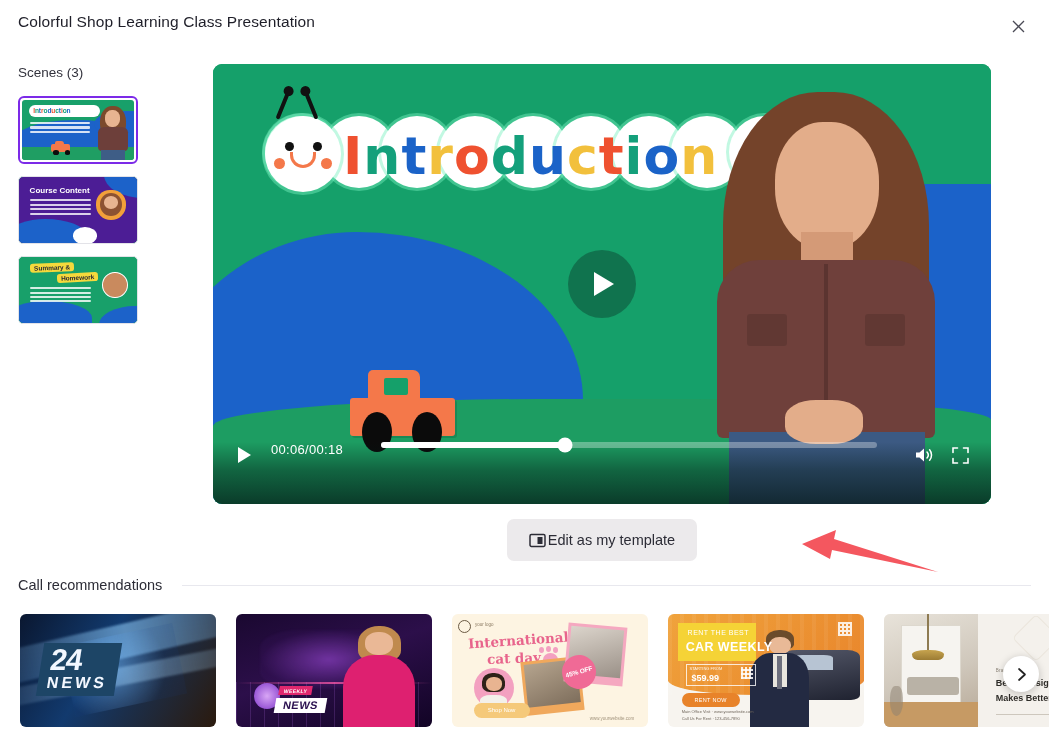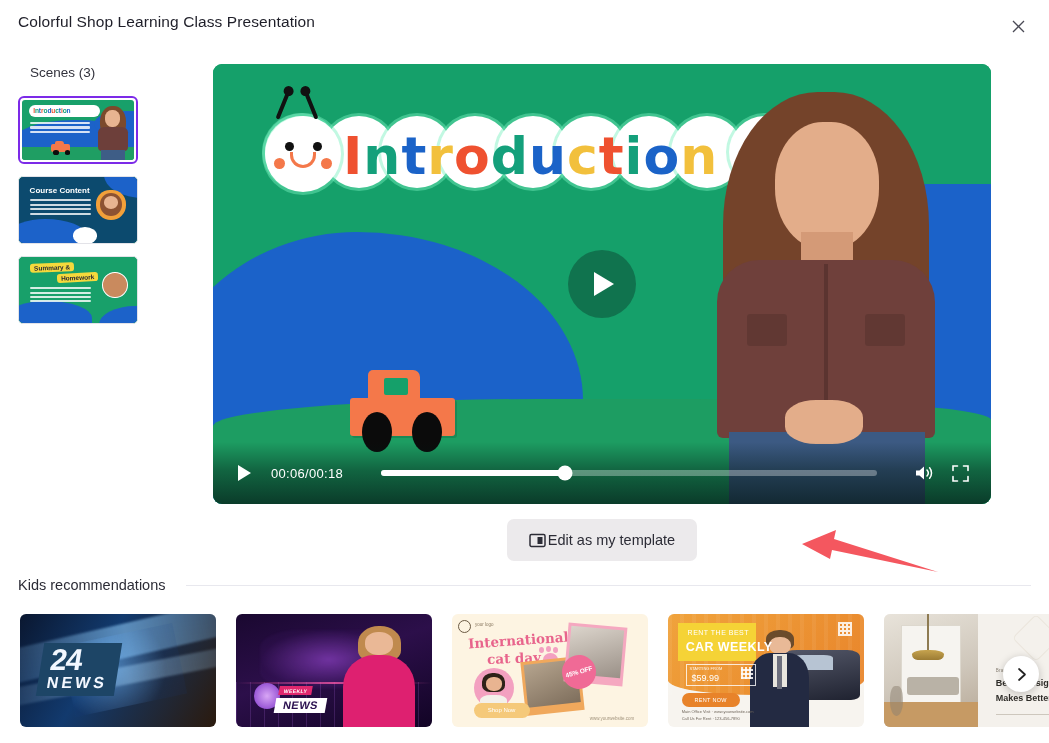--- a/index.html
+++ b/index.html
@@ -19,21 +19,21 @@
   .close-btn {
     position: absolute; right: 18px; top: 13px;
     width: 26px; height: 26px; cursor: pointer;
     display: flex; align-items: center; justify-content: center;
     color: #4a4a55;
   }
 
   
   .scenes-label {
     position: absolute; left: 18px; top: 65px;
-    font-size: 13.5px; color: #33333d; margin-left: 12px;
+    font-size: 13.5px; color: #33333d;
   }
   .scene-list { position: absolute; left: 18px; top: 96px; width: 122px; }
   .scene-thumb {
     position: relative; width: 120px; height: 68px;
     border-radius: 5px; margin-bottom: 12px; cursor: pointer;
     overflow: hidden; background: #18a06a;
     border: 1px solid #e3e3e8;
   }
   .scene-thumb.selected {
     border: 2px solid #7c2ae8; padding: 2px; background: #fff;
@@ -72,21 +72,21 @@
   .t1-hair { position:absolute; left:12%; top:4%; width:76%; height:56%;
     background:#7c4a2c; border-radius:48% 48% 40% 40%; }
   .t1-face { position:absolute; left:27%; top:12%; width:46%; height:30%;
     background:#e8b491; border-radius:44%; }
   .t1-body { position:absolute; left:6%; top:42%; width:88%; height:42%;
     background:#6d3f3a; border-radius:22% 22% 4px 4px; }
   .t1-jeans { position:absolute; left:14%; bottom:0; width:72%; height:18%;
     background:#3e5d86; }
 
   
-  .t2-wrap { background:#0c4a6e; }
+  .t2-wrap { background:#4c1d95; }
   .t2-blue { position:absolute; left:-6%; bottom:-6%; width:62%; height:42%;
     background:#1c62c9; border-radius:50% 60% 0 0; }
   .t2-blue2 { position:absolute; right:-14%; top:-12%; width:42%; height:44%;
     background:#1c62c9; border-radius:0 0 0 80%; }
   .t2-title { position:absolute; left:9%; top:13%; font-size:8px;
     font-weight:bold; color:#fff; }
   .t2-sub { position:absolute; left:9%; top:34%; width:52%; }
   .t2-sub i { display:block; height:2px; background:rgba(255,255,255,.8);
     margin-bottom:2.4px; border-radius:1px; }
   .t2-apple { position:absolute; right:9%; top:19%; width:26%; height:46%;
@@ -200,21 +200,21 @@
     background:rgba(10,60,45,.45); display:flex; align-items:center;
     justify-content:center; cursor:pointer;
   }
   .play-overlay svg { margin-left:4px; }
 
   
   .ctrl-bar {
     position:absolute; left:0; bottom:0; width:100%; height:62px;
     background:linear-gradient(to bottom, rgba(0,20,15,0) 0%,
       rgba(2,24,20,.42) 45%, rgba(3,22,20,.72) 100%);
-    display:flex; align-items:center; padding:0 18px;
+    display:flex; align-items:flex-start; padding:0 18px;
   }
   .ctrl-play { width:26px; height:26px; display:flex; align-items:center;
     justify-content:center; cursor:pointer; }
   .ctrl-time { color:#fff; font-size:13px; margin-left:14px;
     letter-spacing:.3px; white-space:nowrap; }
   .ctrl-progress { position:relative; flex:1; height:6px; margin:0 24px 0 38px;
     background:rgba(255,255,255,.32); border-radius:3px; cursor:pointer; }
   .ctrl-fill { position:absolute; left:0; top:0; height:100%;
     background:#fff; border-radius:3px; }
   .ctrl-knob { position:absolute; top:50%; width:15px; height:15px;
@@ -351,21 +351,21 @@
     background:#f5d336; }
   .c4-l1 { position:absolute; left:10%; top:13%; font-size:7px; color:#fff;
     letter-spacing:.5px; }
   .c4-l2 { position:absolute; left:9%; top:23%; font-size:12.5px; color:#fff;
     font-weight:bold; letter-spacing:.4px; }
   .c4-pricebox { position:absolute; left:9%; top:44%; width:36%; height:20%;
     border:1px solid rgba(255,255,255,.8); }
   .c4-pl { position:absolute; left:11%; top:46%; font-size:4px;
     color:rgba(255,255,255,.9); }
   .c4-price { position:absolute; left:12%; top:52%; font-size:9px;
-    color:#fff; font-weight:normal; }
+    color:#fff; font-weight:bold; }
   .c4-dots { position:absolute; right:6%; top:7%; width:14px; height:14px;
     background:repeating-linear-gradient(90deg,#fff 0 2px,transparent 2px 4px),
       repeating-linear-gradient(0deg,#fff 0 2px,transparent 2px 4px);
     background-blend-mode:multiply; opacity:.85; }
   .c4-dots2 { position:absolute; left:37%; top:47%; width:12px; height:12px;
     background:repeating-linear-gradient(90deg,rgba(255,255,255,.85) 0 2px,
       transparent 2px 4px),
       repeating-linear-gradient(0deg,rgba(255,255,255,.85) 0 2px,
       transparent 2px 4px); }
   .c4-car { position:absolute; right:2%; top:32%; width:46%; height:44%;
@@ -589,21 +589,21 @@
       </svg>
       <span>Edit as my template</span>
     </button>
   </div>
 
   <svg class="annot-arrow" viewBox="0 0 140 54">
     <path d="M2 16 L36 2 L34 11 L138 44 L32 22 L30 31 Z" fill="#f4575f"></path>
   </svg>
 
   <div class="rec-head">
-    <div class="rec-title">Kids recommendations</div>
+    <div class="rec-title">Call recommendations</div>
     <div class="rec-rule"></div>
   </div>
 
   <div class="rec-row">
 
     <div class="rec-card c1">
       <div class="c1-streak"></div>
         <div class="c1-streak2"></div>
         <div class="c1-globe"></div>
       <div class="c1-badge">

